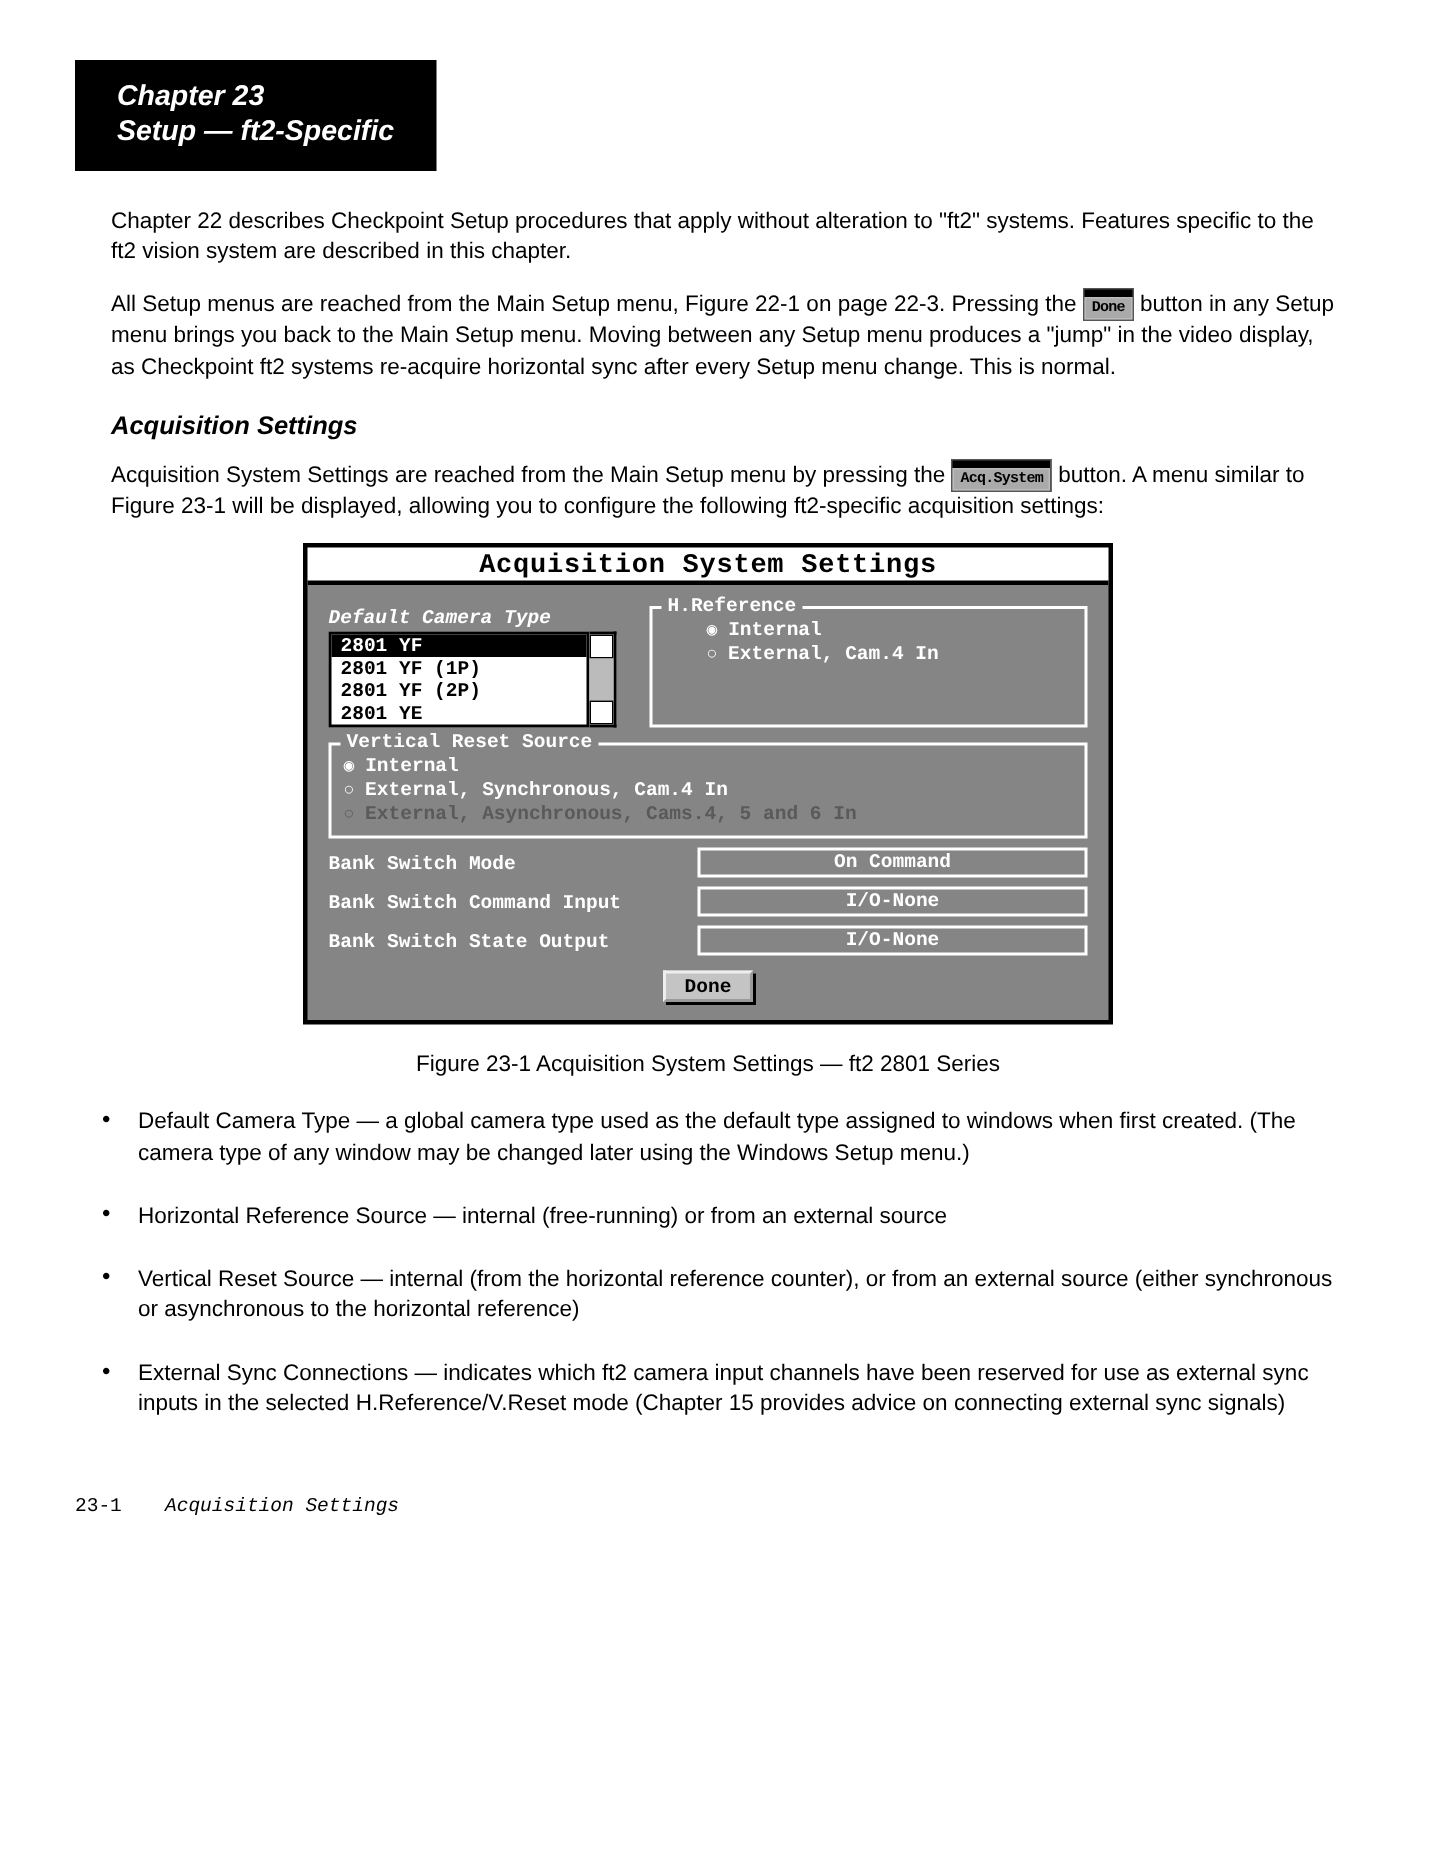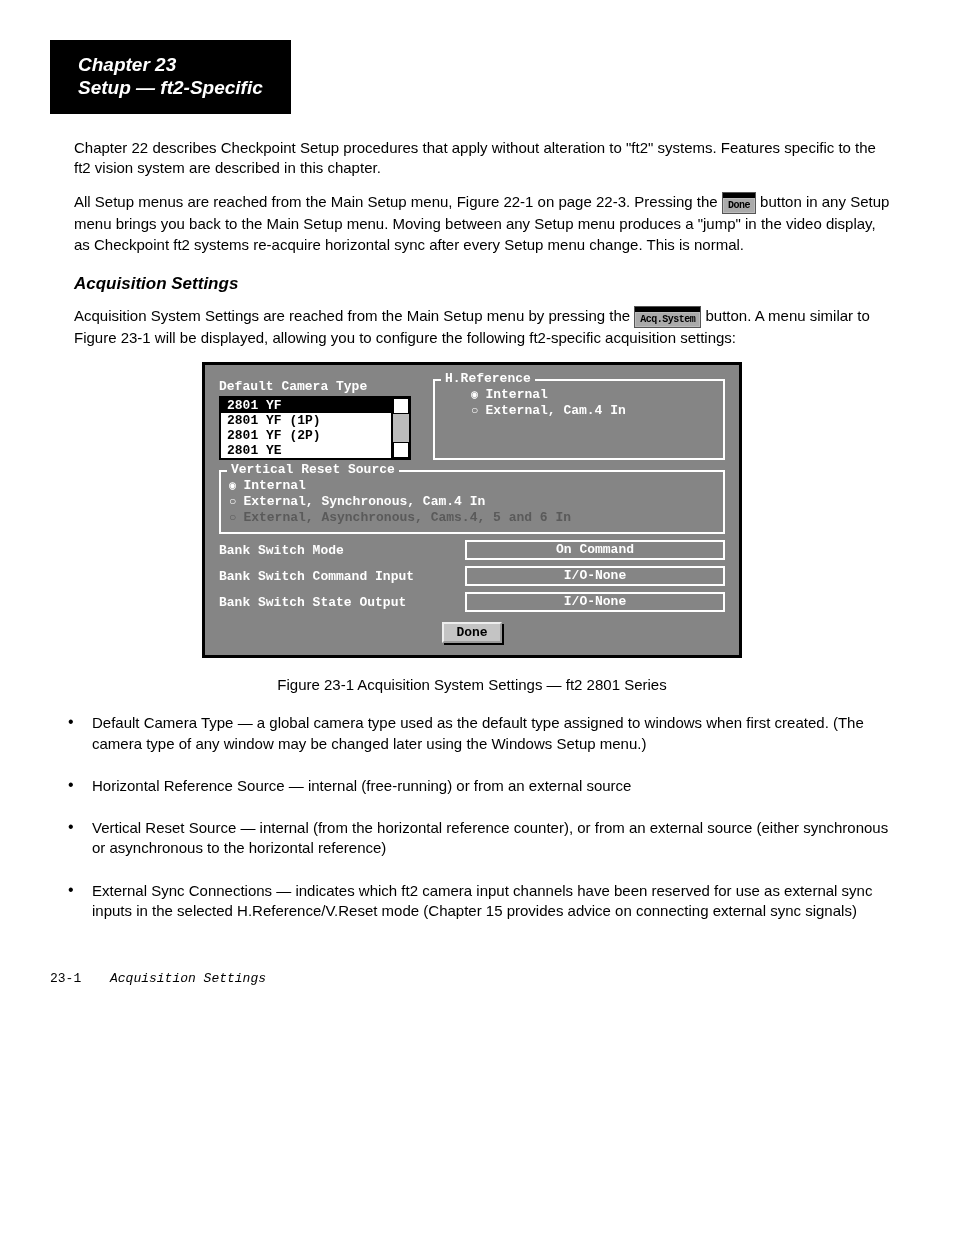--- a/index.html
+++ b/index.html
@@ -84,20 +84,21 @@
     color: #fff;
     padding: 14px 14px 12px 14px;
   }
   .row-top { display: flex; gap: 22px; }
   .label-white {
     color: #fff;
     font-weight: bold;
     font-size: 13px;
     margin-bottom: 2px;
     white-space: pre;
+    font-style: italic;
   }
   
   .listbox-wrap { display:flex; }
   .listbox {
     background: #fff;
     color: #000;
     width: 170px;
     border: 2px solid #000;
     font-size: 13px;
     font-weight: bold;
@@ -233,20 +234,21 @@
     <span>Acquisition System Settings are reached from the Main Setup menu by pressing the </span>
     <span class="btn-inline">
       <span class="btn-inline-inner">Acq.System</span>
     </span>
     <span> button. A menu similar to Figure 23-1 will be displayed, allowing you to configure the following ft2-specific acquisition settings:</span>
   </p>
 </div>
 
 
 <div class="dialog-outer">
+  <div class="dialog-title">Acquisition System Settings</div>
   <div class="dialog-body">
 
     <div class="row-top">
 
       <div>
         <div class="label-white">Default Camera Type</div>
         <div class="listbox-wrap">
           <div class="listbox">
             <div class="item selected">2801 YF</div>
             <div class="item">2801 YF (1P)</div>

